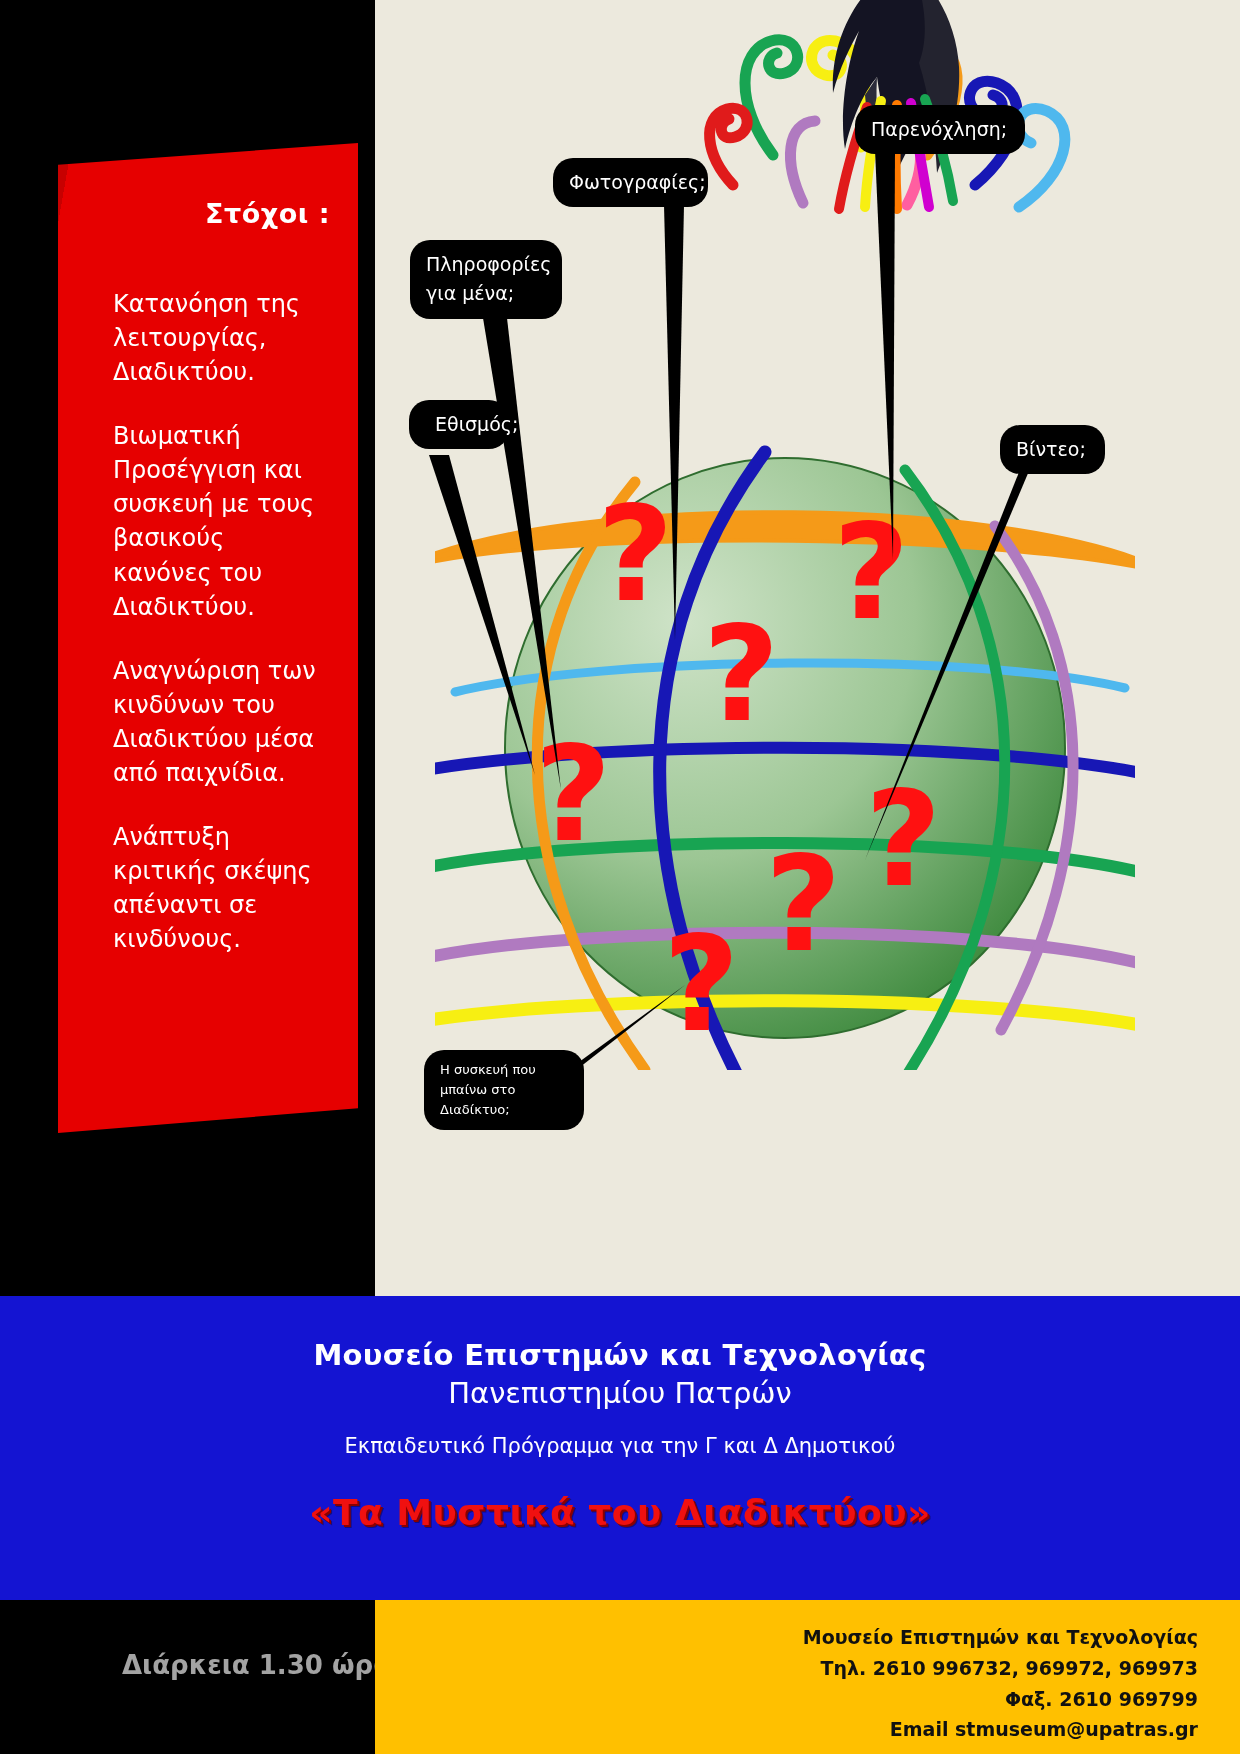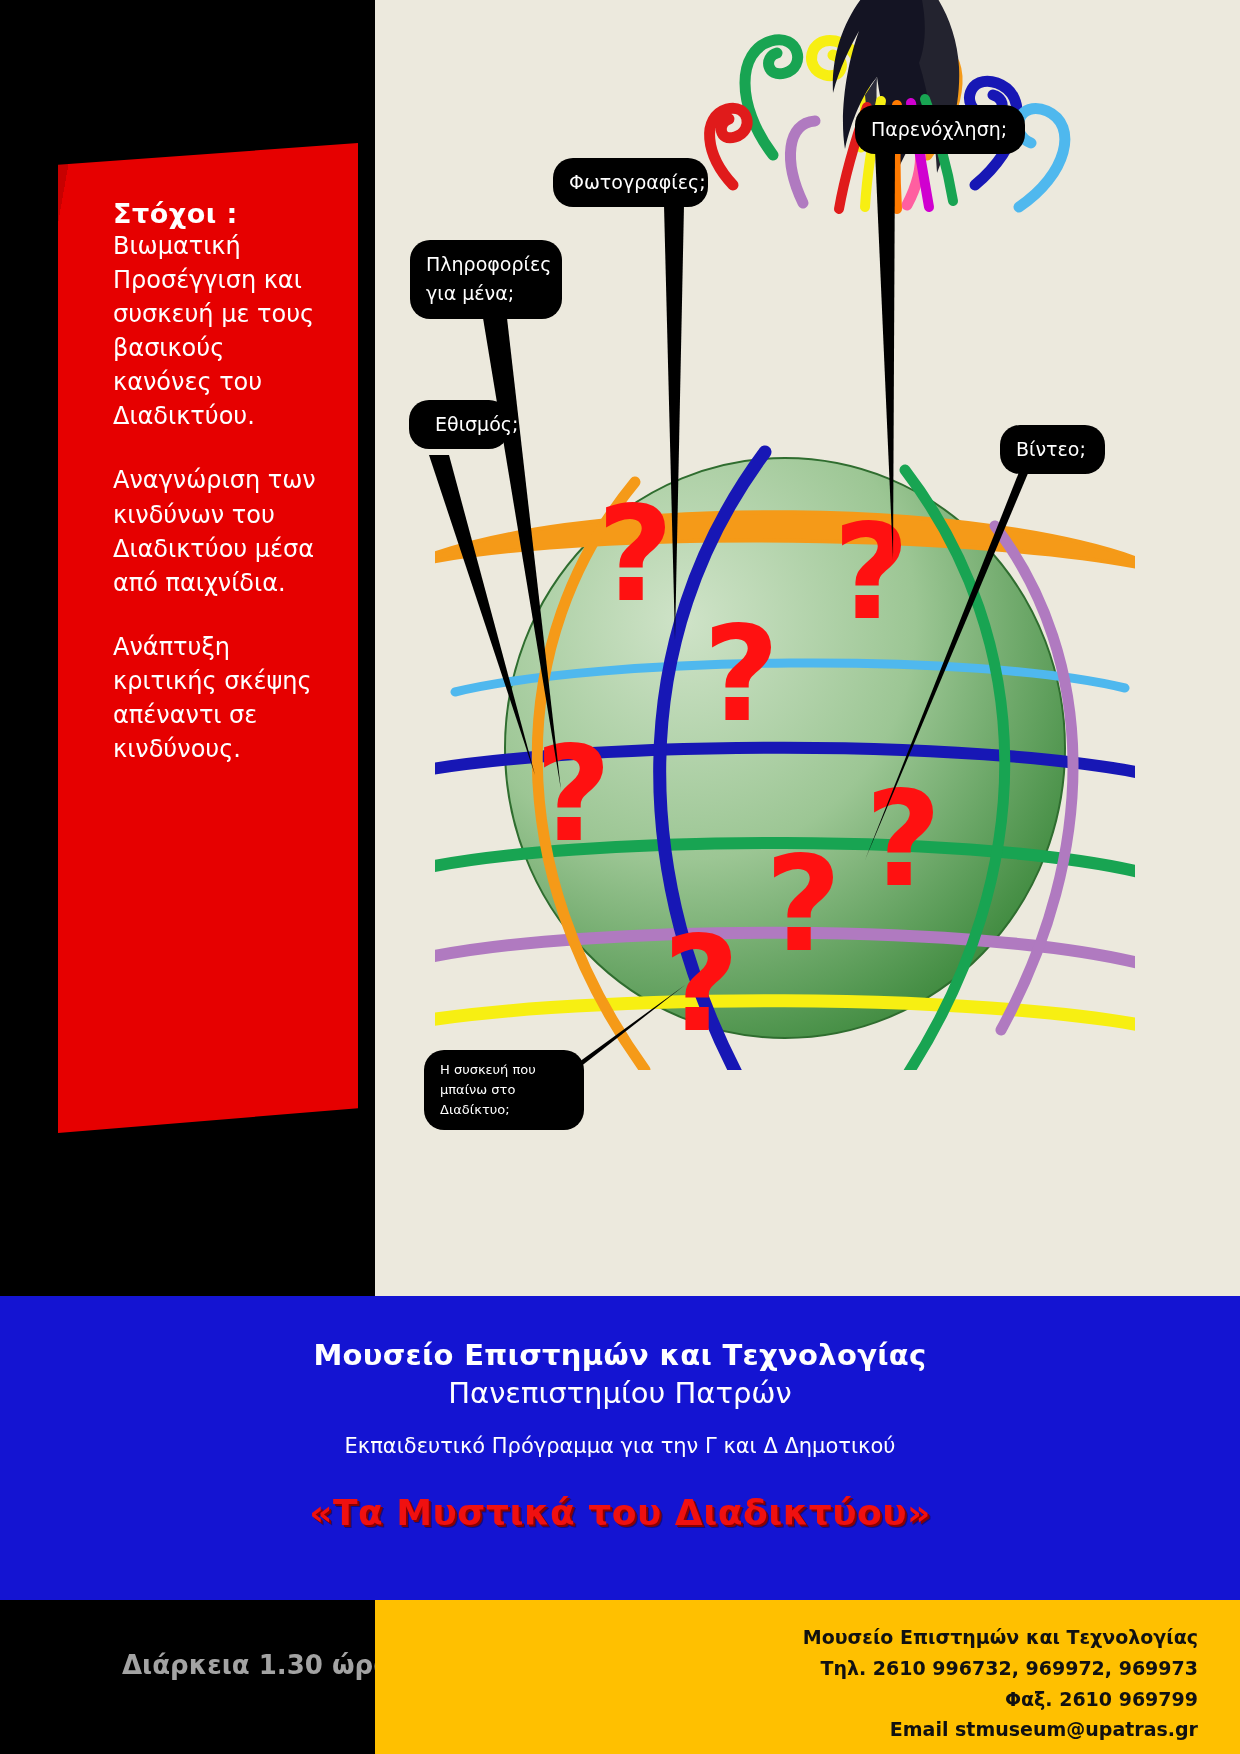--- a/index.html
+++ b/index.html
@@ -22,21 +22,21 @@
   }
   #objectives-card {
     position:absolute; left:58px; top:143px; width:300px; height:990px;
     background:#e00000;
     background:linear-gradient(100deg,#c70000 0 14px,#e60000 14px 100%);
     clip-path: polygon(0% 2.2%, 100% 0%, 100% 97.5%, 0% 100%);
     padding:55px 28px 0 55px;
     color:#ffffff;
   }
   #objectives-card .obj-title {
-    font-size:27px; font-weight:bold; letter-spacing:.5px; 
+    font-size:27px; font-weight:bold; letter-spacing:.5px; margin-bottom:58px;text-align:right;
   }
   #objectives-card .obj-item {
     font-size:24px; line-height:1.42; margin-bottom:30px; font-weight:normal;
   }
 
   
   #globe-wrap { position:absolute; left:60px; top:430px; width:700px; height:640px; }
   #globe-wrap svg { display:block; }
 
   
@@ -183,20 +183,21 @@
     <div class="bubble" style="left:625px; top:425px; width:105px;">Βίντεο;</div>
 
     <div class="bubble" style="left:49px; top:1050px; width:160px; font-size:13px;">Η συσκευή που
 μπαίνω  στο
 Διαδίκτυο;</div>
   </div>
 
   <div id="objectives-shadow"></div>
   <div id="objectives-card">
     <div class="obj-title">Στόχοι :</div>
+    <div class="obj-item">Κατανόηση της λειτουργίας, Διαδικτύου.</div>
     <div class="obj-item">Βιωματική Προσέγγιση και συσκευή με τους βασικούς κανόνες του Διαδικτύου.</div>
     <div class="obj-item">Αναγνώριση των  κινδύνων του Διαδικτύου μέσα από παιχνίδια.</div>
     <div class="obj-item">Ανάπτυξη κριτικής σκέψης απέναντι σε κινδύνους.</div>
   </div>
 
   <div id="blue-band">
     <div class="org1">Μουσείο  Επιστημών και Τεχνολογίας</div>
     <div class="org2">Πανεπιστημίου Πατρών</div>
     <div class="subtitle">Εκπαιδευτικό Πρόγραμμα για την Γ και Δ Δημοτικού</div>
     <div class="prog-title">«Τα Μυστικά του Διαδικτύου»</div>

